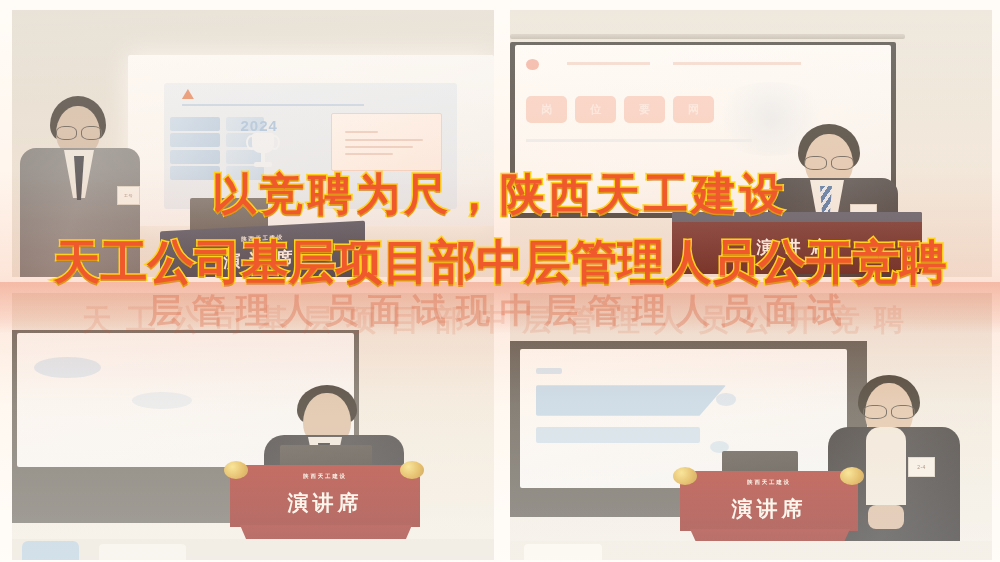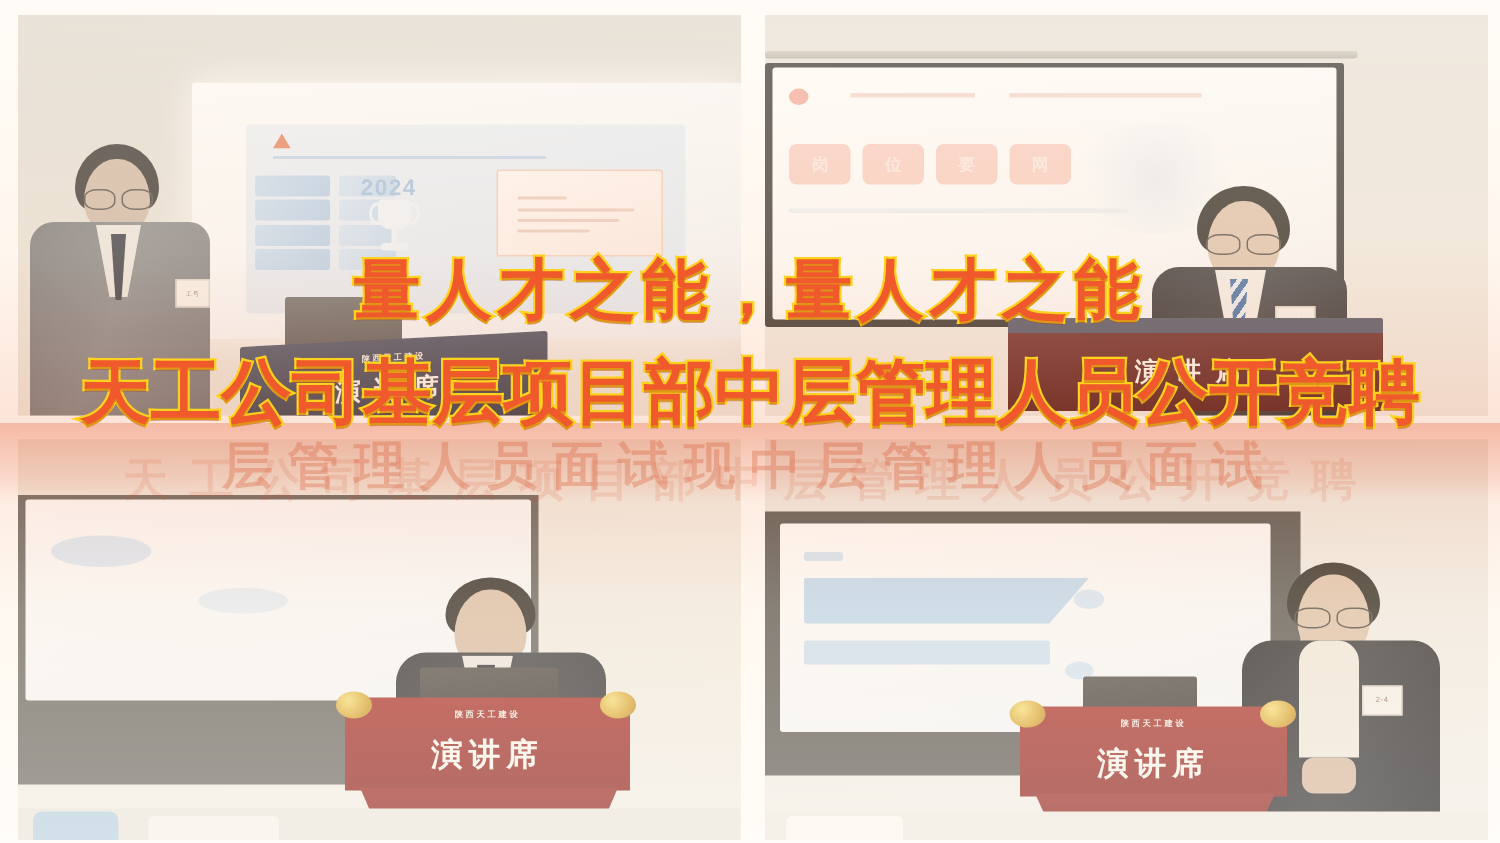--- a/index.html
+++ b/index.html
@@ -348,17 +348,17 @@
 
   </div>
 
   <div class="wash"></div>
 
   <div class="ghost-band"></div>
   <div class="ghost-text" style="top:288px;font-size:34px;letter-spacing:10px;">层管理人员面试现中层管理人员面试</div>
   <div class="ghost-text" style="top:300px;font-size:30px;letter-spacing:14px;opacity:.45;">天工公司基层项目部中层管理人员公开竞聘</div>
 
   <div class="titles">
-    <div class="line1">量人才之能，量人才之能</div>
+    <div class="line1">以竞聘为尺，陕西天工建设</div>
     <div class="line2">天工公司基层项目部中层管理人员公开竞聘</div>
   </div>
 
 </div>
 
 </body></html>

